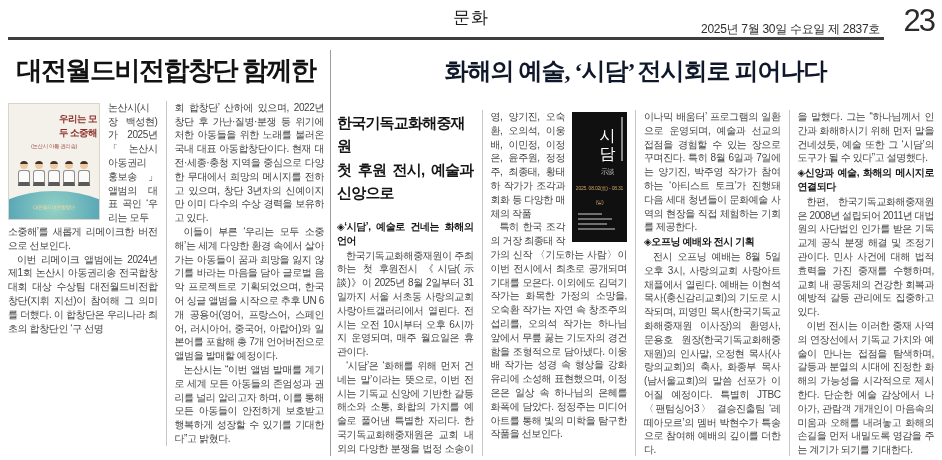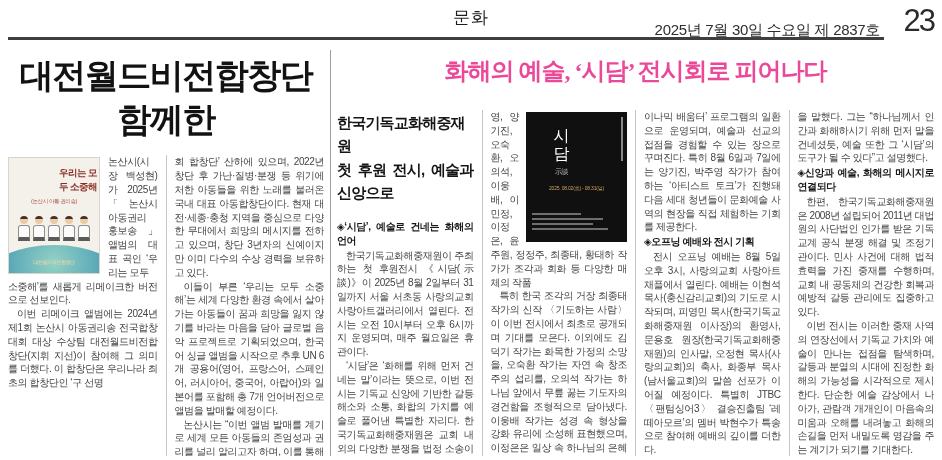--- a/index.html
+++ b/index.html
@@ -6,33 +6,33 @@
   .page{
     position:relative;width:942px;height:460px;background:#ffffff;
     font-family:"Liberation Sans","DejaVu Sans",sans-serif;color:#3d3d3d;
     overflow:hidden;margin:0 auto;box-sizing:border-box;
   }
   
   .masthead{position:absolute;top:0;left:0;right:0;height:46px;}
   .logo{position:absolute;left:10px;top:13px;font-size:16px;font-weight:800;color:#0e0e0e;letter-spacing:-0.5px;}
   .logo-url{font-size:10px;color:#555;font-weight:400;margin-left:6px;letter-spacing:0;}
   .section-name{position:absolute;left:0;right:0;top:6px;text-align:center;font-size:17px;color:#1c1c1c;font-weight:500;letter-spacing:1px;}
-  .issue-info{position:absolute;right:62px;top:21px;font-size:15px;color:#2e2e2e;letter-spacing:-0.3px;}
+  .issue-info{position:absolute;right:62px;top:21px;font-size:12px;color:#2e2e2e;letter-spacing:-0.3px;}
   .page-number{position:absolute;right:8px;top:3px;font-size:31px;color:#2b2b2b;font-weight:400;letter-spacing:-2px;}
   .masthead-rule{position:absolute;left:8px;right:58px;top:37px;height:3px;background:#3e3e3e;}
   
   .main{position:absolute;top:46px;bottom:4px;left:8px;right:8px;display:flex;overflow:hidden;}
   .article-divider{width:1px;background:#9c9c9c;margin:4px 6px 0 6px;flex:0 0 auto;}
   .article-left{flex:0 0 316px;overflow:hidden;}
   .article-right{flex:1;overflow:hidden;}
   
   .hl-left{margin-top:8px;text-align:center;font-family:"Liberation Serif","DejaVu Serif",serif;
-    font-weight:700;font-size:34px;line-height:1.3;color:#121212;letter-spacing:-1.5px;}
+    font-weight:700;font-size:26px;line-height:1.3;color:#121212;letter-spacing:-1.5px;}
   .hl-right{margin-top:10px;text-align:center;font-family:"Liberation Serif","DejaVu Serif",serif;
-    font-weight:700;font-size:24px;line-height:1.25;color:#ec4899;letter-spacing:-1px;}
+    font-weight:700;font-size:24px;line-height:1.25;color:#0f172a;letter-spacing:-1px;}
   
   .body-cols{display:flex;margin-top:13px;align-items:stretch;}
   .body-cols-right{margin-top:24px;}
   .col{flex:1;font-size:10px;line-height:13.8px;text-align:justify;color:#424242;
     word-break:break-all;letter-spacing:-0.4px;overflow:hidden;}
   .col + .col{border-left:1px solid #c6c6c6;margin-left:8px;padding-left:8px;}
   .col p{margin:0;text-indent:9px;}
   .col p.cont{text-indent:0;}
   .sec-title{font-weight:700;color:#191919;margin:1px 0;text-indent:0;}
   .deck{font-size:15px;font-weight:700;line-height:1.55;color:#151515;letter-spacing:-0.8px;margin:1px 0 16px 0;}
@@ -44,21 +44,21 @@
   .album-figures{display:flex;justify-content:center;gap:3px;margin-top:7px;position:relative;z-index:2;}
   .figmark{width:12px;height:27px;position:relative;}
   .figmark::before{content:"";position:absolute;top:0;left:2px;width:8px;height:8px;border-radius:50%;
     background:linear-gradient(#453026 32%,#eccaa3 32%);}
   .figmark::after{content:"";position:absolute;top:9px;left:0;width:12px;height:16px;box-sizing:border-box;
     background:#fbfbfa;border:1px solid #8f8f8f;border-bottom:4px solid #5a5a5a;border-radius:3px 3px 0 0;}
   .album-globe{position:absolute;bottom:-36px;left:-22px;right:-22px;height:64px;border-radius:50%;
     background:radial-gradient(circle at 50% 28%,#93d2c5 0%,#5aa8b8 55%,#3f88ad 100%);}
   .album-caption{position:absolute;bottom:4px;left:0;right:0;text-align:center;font-size:5px;color:#ffd9a2;z-index:3;}
   
-  .poster{float:right;width:83px;height:130px;margin:2px 0 3px 7px;background:#101010;position:relative;overflow:hidden;padding-left:18px;}
+  .poster{float:right;width:55px;height:130px;margin:2px 0 3px 7px;background:#101010;position:relative;overflow:hidden;}
   .poster-title{position:absolute;top:15px;left:27px;width:17px;font-family:"Liberation Serif","DejaVu Serif",serif;
     font-size:16px;line-height:1.1;color:#fff;word-break:break-all;text-align:center;letter-spacing:0;}
   .poster-subtitle{position:absolute;top:53px;left:27px;width:17px;font-size:7px;color:#b9b9b9;text-align:center;}
   .poster-dates{position:absolute;top:70px;left:0;right:0;text-align:center;font-size:5px;color:#c9a262;letter-spacing:-0.2px;}
   .poster-side{position:absolute;top:5px;right:4px;width:2px;height:44px;background:#8a8a8a;}
   .poster-lines{position:absolute;left:6px;right:6px;bottom:9px;}
   .poster-lines i{display:block;height:2px;background:#6f6f6f;margin:3px 0;}
   .poster-lines i:nth-child(1){width:55%;}
   .poster-lines i:nth-child(2){width:80%;}
   .poster-lines i:nth-child(3){width:68%;}

